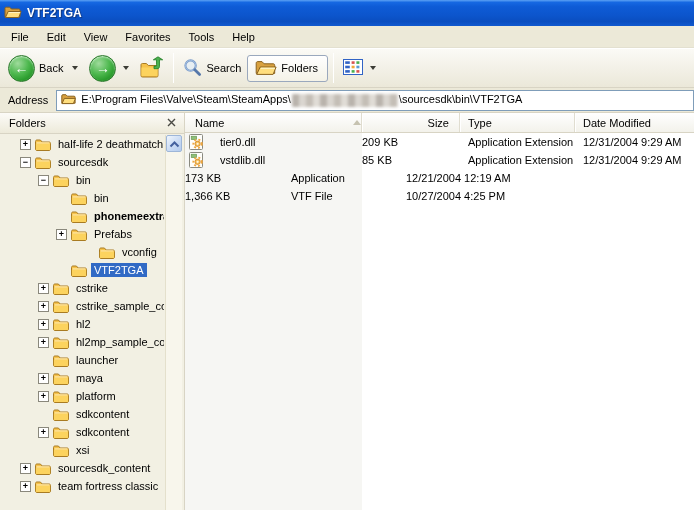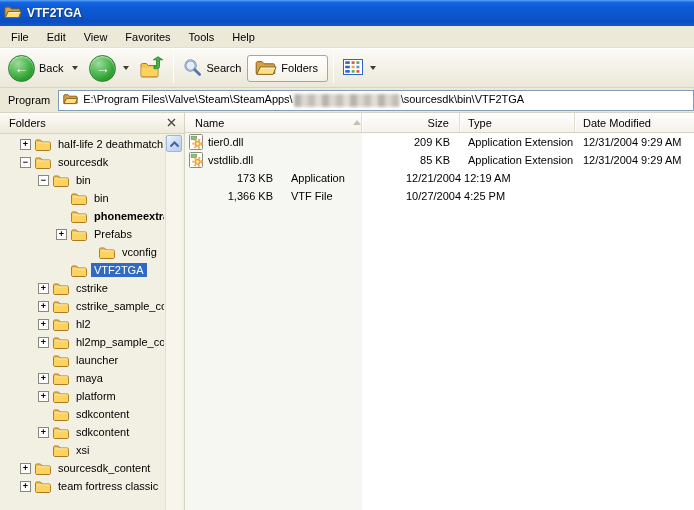--- a/index.html
+++ b/index.html
@@ -85,22 +85,22 @@
   .list-header{height:20px;display:flex;position:relative;background:linear-gradient(#FFFFFF,#F3F2EB);border-bottom:1px solid #D8D4C4;}
   .col{display:flex;align-items:center;border-right:1px solid #E0DDD0;box-shadow:1px 0 0 #FFFFFF;justify-content:space-between;}
   .col.name{width:177px;padding-left:10px;gap:6px;}
   .col.size{width:98px;justify-content:flex-end;padding-right:10px;}
   .col.type{width:115px;padding-left:8px;}
   .col.date{flex:1;padding-left:8px;border-right:none;box-shadow:none;}
   .sort-asc{width:0;height:0;border-left:4px solid transparent;border-right:4px solid transparent;border-bottom:5px solid #C6C2B0;}
   .rows{position:relative;}
   .file-row{height:18px;display:flex;align-items:center;}
   .cell{white-space:nowrap;overflow:hidden;}
-  .cell.name{width:177px;display:flex;align-items:center;gap:4px;padding-left:3px;}
-  .cell.size{width:98px;text-align:right;padding-right:10px;}
+  .cell.name{width:177px;display:flex;align-items:center;gap:16px;padding-left:3px;}
+  .cell.size{width:98px;text-align:left;padding-right:10px;}
   .cell.type{width:115px;padding-left:8px;}
   .cell.date{flex:1;padding-left:8px;}
 </style>
 </head>
 <body>
 
 <div class="window">
 
   <div class="titlebar">
     <span class="f-icon"><svg width="18" height="14" viewBox="0 0 18 14">
@@ -170,21 +170,21 @@
             <rect x="8.6" y="6.7" width="3" height="2.6" fill="#F0A63C"></rect>
             <rect x="13.4" y="6.7" width="3" height="2.6" fill="#5B9BD5"></rect>
             <rect x="8.6" y="11.1" width="3" height="2.6" fill="#4CAF50"></rect>
             <rect x="13.4" y="11.1" width="3" height="2.6" fill="#D9534F"></rect>
           </svg></span>
       <span class="caret"></span>
     </div>
   </div>
 
   <div class="addressbar">
-    <span class="addr-label">Program</span>
+    <span class="addr-label">Address</span>
     <div class="addr-field">
       <span><svg width="15" height="12" viewBox="0 0 15 12">
             <path d="M.8 2.8 c0-.7.4-1.1 1.1-1.1 h3 l1.5 1.5 h6.6 c.8 0 1.1.4 1.1 1.1 v5.9 H.8 Z" fill="#D9A13F" stroke="#8A6320"></path>
             <path d="M3.4 5.4 h11 l-2 5.2 H1 Z" fill="#FFDE7E" stroke="#8A6320"></path>
           </svg></span>
       <span><span>E:\Program Files\Valve\Steam\SteamApps\</span><span class="redacted"></span><span>\sourcesdk\bin\VTF2TGA</span></span>
     </div>
   </div>
 
   <div class="content">

